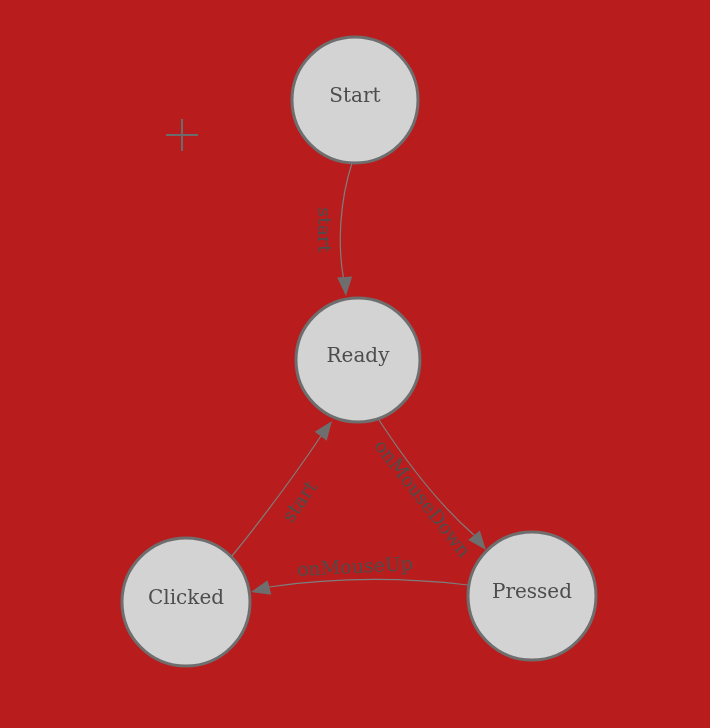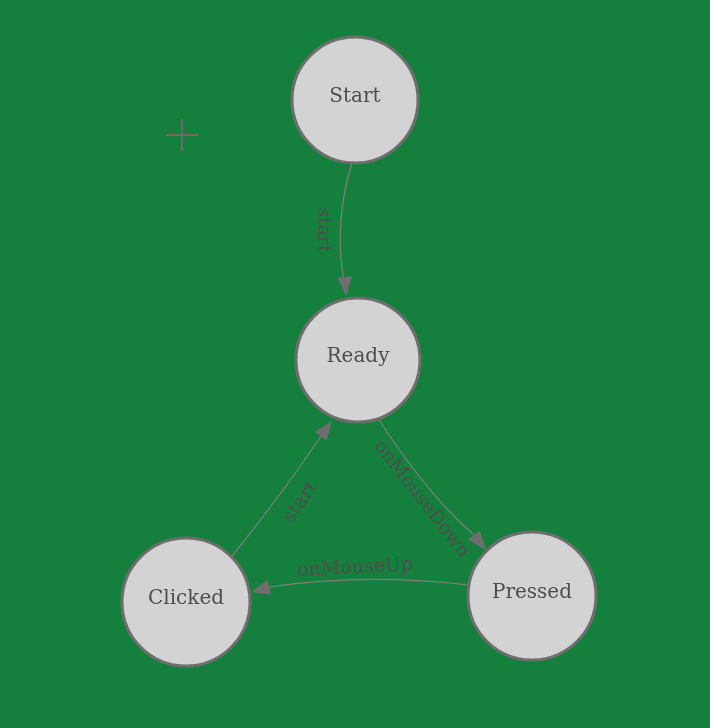--- a/index.html
+++ b/index.html
@@ -4,21 +4,21 @@
 <style>
   html, body {
     margin: 0;
     padding: 0;
     background: #ffffff;
   }
   .canvas {
     position: relative;
     width: 710px;
     height: 728px;
-    background: #15803d;
+    background: #b91c1c;
     overflow: hidden;
     font-family: "DejaVu Serif", "Liberation Serif", serif;
   }
   svg text {
     font-family: "DejaVu Serif", "Liberation Serif", serif;
     user-select: none;
   }
   .node-label { font-size: 20px; }
   .edge-label { font-size: 19px; }
 </style>

